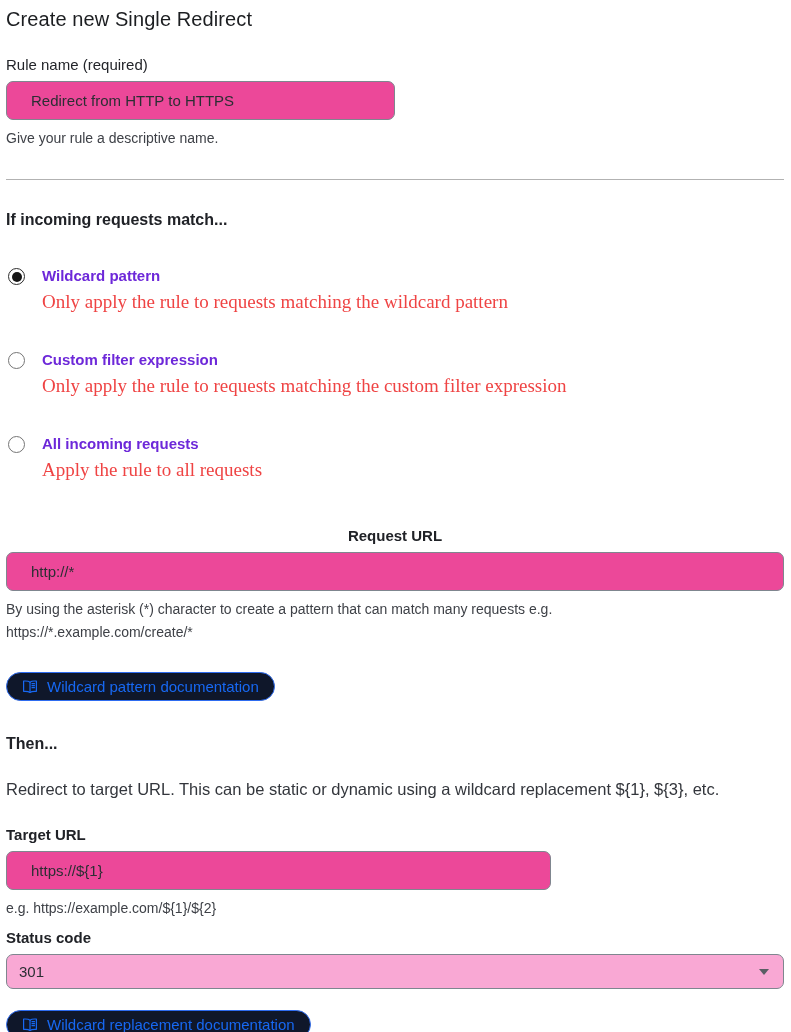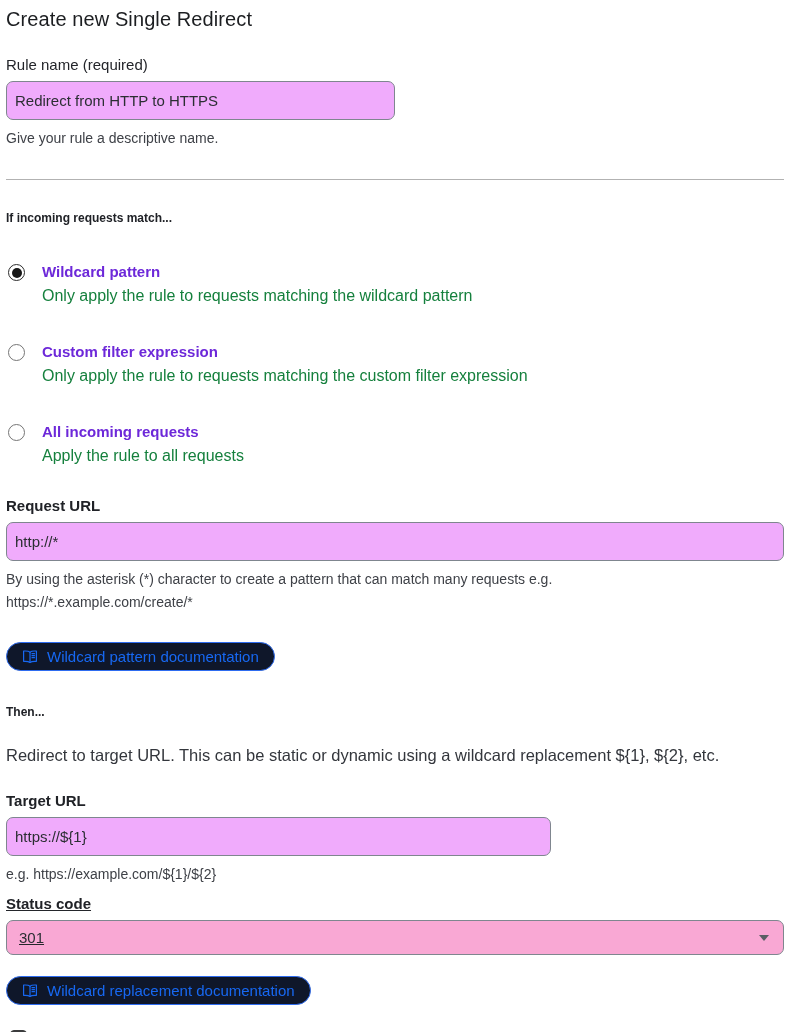--- a/index.html
+++ b/index.html
@@ -15,56 +15,56 @@
 
   .field-label { font-size: 15px; color: #23252a; }
   .field-label.bold { font-weight: 700; color: #202227; }
 
   .text-input {
     display: block;
     margin-top: 8px;
     height: 39px;
     border: 1px solid #7f868f;
     border-radius: 7px;
-    padding: 0 8px;
+    padding: 0 24px;
     font-size: 15px;
     font-family: "Liberation Sans", sans-serif;
     color: #2b2e33;
-    background: #f0abfc;
+    background: #ec4899;
     width: 100%;
     outline: none;
   }
   .help-text { font-size: 14px; color: #3e4147; margin-top: 7px; line-height: 23px; }
 
   .divider { border: none; border-top: 1px solid #b2b2b2; margin-top: 29px; }
 
-  .section-heading { font-size: 12px; font-weight: 700; color: #202227; }
+  .section-heading { font-size: 16px; font-weight: 700; color: #202227; }
   #match-heading { margin-top: 31px; }
 
   .radio-group { margin-top: 6px; }
   .radio-row { display: flex; align-items: flex-start; margin-top: 37px; cursor: pointer; }
   .radio-circle {
     flex: none;
     width: 17px; height: 17px;
     border: 1.5px solid #757575;
     border-radius: 50%;
     margin: 2px 0 0 2px;
     position: relative;
     background: #fff;
   }
   .radio-row.selected .radio-circle { border-color: #2c2c2c; }
   .radio-row.selected .radio-circle::after {
     content: ""; position: absolute; inset: 2.5px;
     background: #161616; border-radius: 50%;
   }
   .radio-text { margin-left: 17px; }
   .radio-label { font-size: 15px; font-weight: 700; color: #6d28d9; line-height: 19px; }
-  .radio-desc { font-size: 16px; color: #15803d; margin-top: 6px; }
-
-  .request-url-label { margin-top: 32px; }
+  .radio-desc { font-size: 19px; color: #ef4444; margin-top: 6px; font-family: Liberation Serif, serif; }
+
+  .request-url-label { margin-top: 46px; text-align: center; }
 
   .doc-button {
     display: inline-flex; align-items: center; gap: 9px;
     margin-top: 28px;
     height: 29px;
     padding: 0 15px;
     background: #0f172a;
     border: 1px solid #2e6cf0;
     border-radius: 15px;
     color: #1768f2;
@@ -72,21 +72,21 @@
     font-family: "Liberation Sans", sans-serif;
     cursor: pointer;
   }
   .doc-button svg { display: block; }
 
   #then-heading { margin-top: 34px; }
   .then-desc { font-size: 16.5px; color: #33363c; margin-top: 27px; }
 
   .two-col { display: flex; gap: 9px; margin-top: 27px; flex-direction: column; }
   .col-left { width: 545px; flex: none; }
-  .col-right { flex: 1; text-decoration: underline; }
+  .col-right { flex: 1; }
 
   .select-box {
     margin-top: 8px;
     height: 35px;
     border: 1px solid #7f868f;
     border-radius: 7px;
     padding: 16px 12px;
     display: flex; align-items: center; justify-content: space-between;
     font-size: 15px; color: #2b2e33;
     background: #f9a8d4;
@@ -188,21 +188,21 @@
       <line x1="10" y1="4.7" x2="12.5" y2="4.7"></line>
       <line x1="10" y1="6.7" x2="12.5" y2="6.7"></line>
       <line x1="10" y1="8.7" x2="12.5" y2="8.7"></line>
     </svg>
   </span>
   <span>Wildcard pattern documentation</span>
 </button>
 
 <h2 class="section-heading" id="then-heading">Then...</h2>
 
-<p class="then-desc">Redirect to target URL. This can be static or dynamic using a wildcard replacement ${1}, ${2}, etc.</p>
+<p class="then-desc">Redirect to target URL. This can be static or dynamic using a wildcard replacement ${1}, ${3}, etc.</p>
 
 <div class="two-col">
   <div class="col-left">
     <div class="field-label bold">Target URL</div>
     <input class="text-input" type="text" value="https://${1}" style="">
     <div class="help-text">e.g. https://example.com/${1}/${2}</div>
   </div>
   <div class="col-right">
     <div class="field-label bold">Status code</div>
     <div class="select-box">

